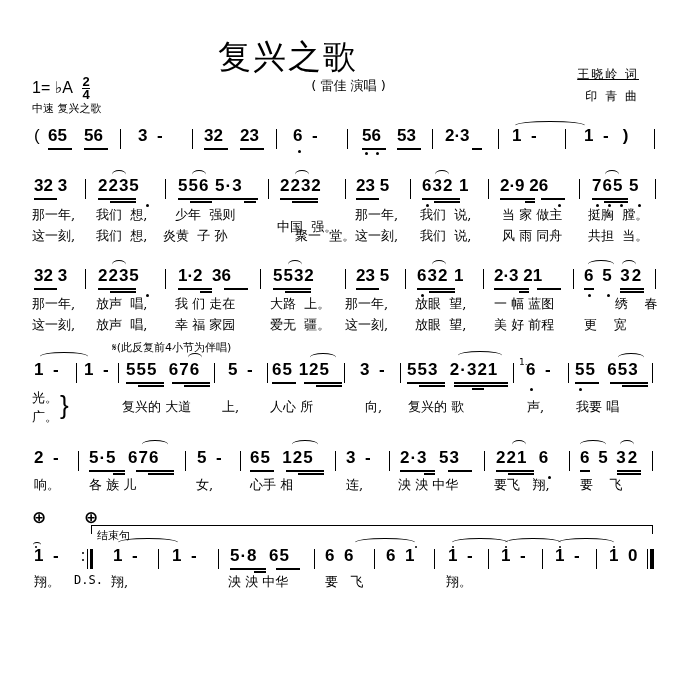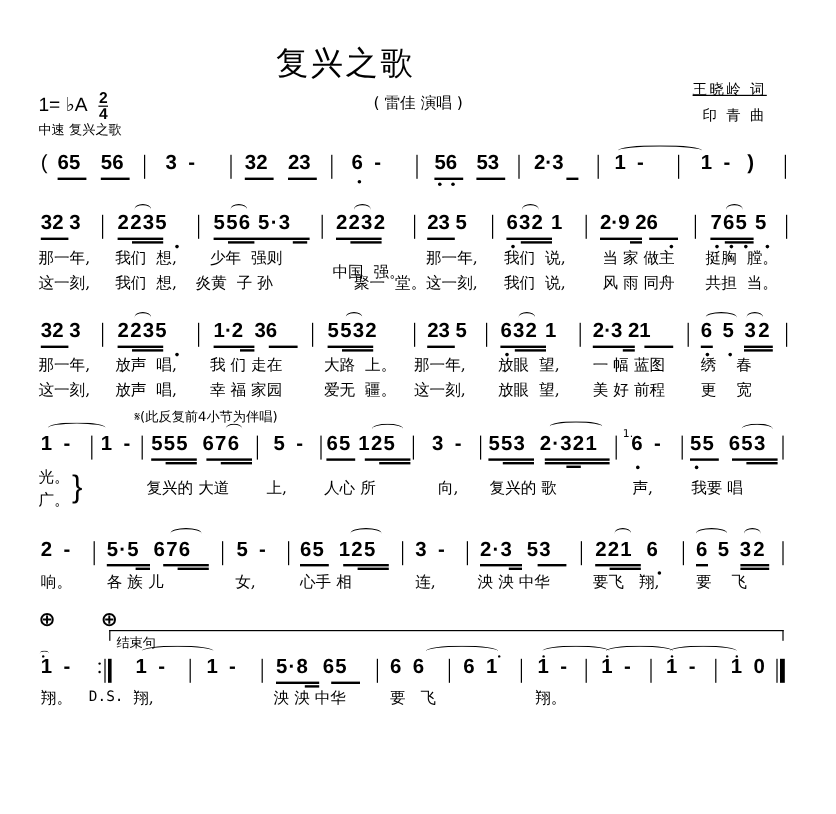--- a/index.html
+++ b/index.html
@@ -1,18 +1,18 @@
 <!DOCTYPE html>
 <html><head>
 <meta charset="utf-8">
 <style>
   html,body{margin:0;padding:0;background:#fff;}
   body{width:697px;height:678px;position:relative;overflow:hidden;font-family:"Liberation Sans","DejaVu Sans",sans-serif;color:#000;}
   .abs{position:absolute;}
-  .title{left:0;width:576px;top:35px;text-align:center;font-size:27px;font-family:"DejaVu Sans",sans-serif;letter-spacing:2px;}
+  .title{left:0;width:576px;top:35px;text-align:center;font-size:33px;font-family:"DejaVu Sans",sans-serif;letter-spacing:2px;}
   .singer{left:0;width:697px;top:77px;text-align:center;font-size:13px;font-family:"DejaVu Sans",sans-serif;}
   .credit{right:58px;font-size:12px;font-family:"DejaVu Sans",sans-serif;letter-spacing:2px;}
   .key{left:32px;top:76px;font-size:16px;}
   .ts{display:inline-block;vertical-align:middle;text-align:center;font-weight:bold;font-size:13px;line-height:12px;margin-left:6px;}
   .ts .n{border-bottom:1.5px solid #000;display:block;}
   .tempo{left:32px;top:101px;font-size:11px;font-family:"DejaVu Sans",sans-serif;}
   .row{left:0;width:697px;height:30px;}
   .note{position:absolute;font-weight:bold;font-size:17px;white-space:pre;}
   .bar{position:absolute;width:1.2px;height:20px;background:#000;}
   .lyr{position:absolute;font-size:13px;font-family:"DejaVu Serif",serif;white-space:pre;letter-spacing:0px;}
@@ -184,21 +184,21 @@
   <div class="bar" style="left:655px;top:3px;"></div>
 </div>
 <div class="abs row" style="top:295px;">
   <span class="lyr" style="left:32px;">那一年,</span>
   <span class="lyr" style="left:96px;">放声  唱,</span>
   <span class="lyr" style="left:175px;">我 们 走在</span>
   <span class="lyr" style="left:270px;">大路  上。</span>
   <span class="lyr" style="left:345px;">那一年,</span>
   <span class="lyr" style="left:415px;">放眼  望,</span>
   <span class="lyr" style="left:494px;">一 幅 蓝图</span>
-  <span class="lyr" style="left:584px;text-align:center;">绣    春</span>
+  <span class="lyr" style="left:615px;text-align:center;">绣    春</span>
 </div>
 <div class="abs row" style="top:316px;">
   <span class="lyr" style="left:32px;">这一刻,</span>
   <span class="lyr" style="left:96px;">放声  唱,</span>
   <span class="lyr" style="left:175px;">幸 福 家园</span>
   <span class="lyr" style="left:270px;">爱无  疆。</span>
   <span class="lyr" style="left:345px;">这一刻,</span>
   <span class="lyr" style="left:415px;">放眼  望,</span>
   <span class="lyr" style="left:494px;">美 好 前程</span>
   <span class="lyr" style="left:584px;">更    宽</span>

